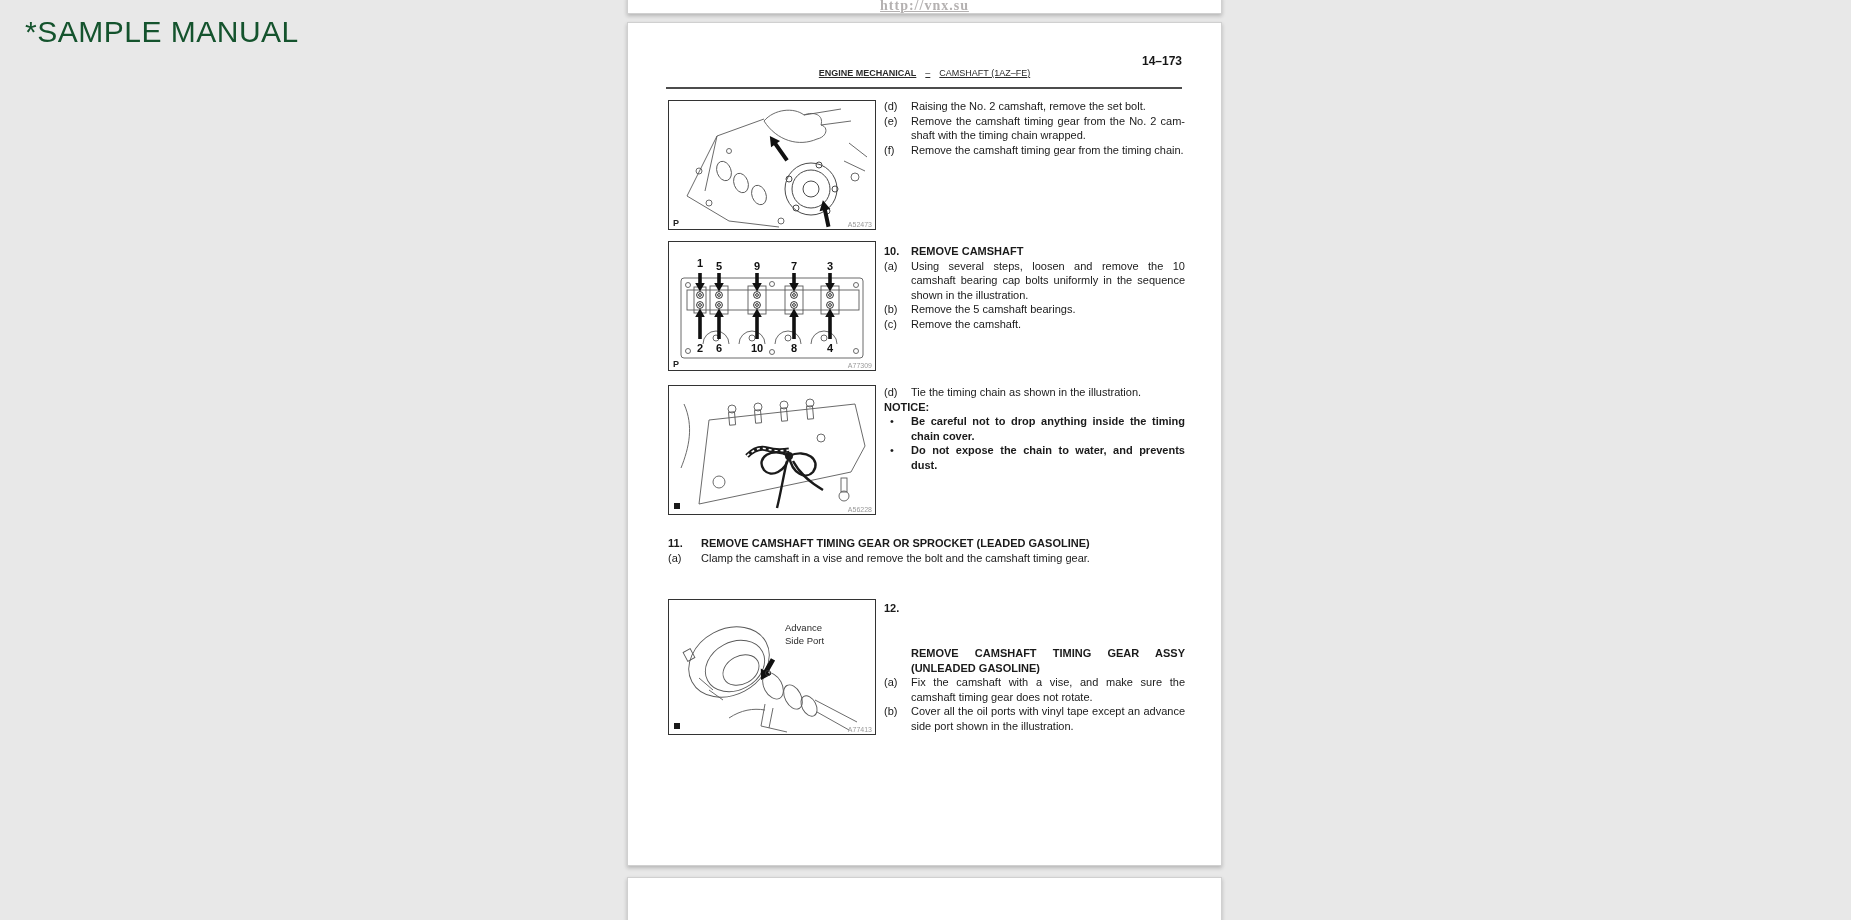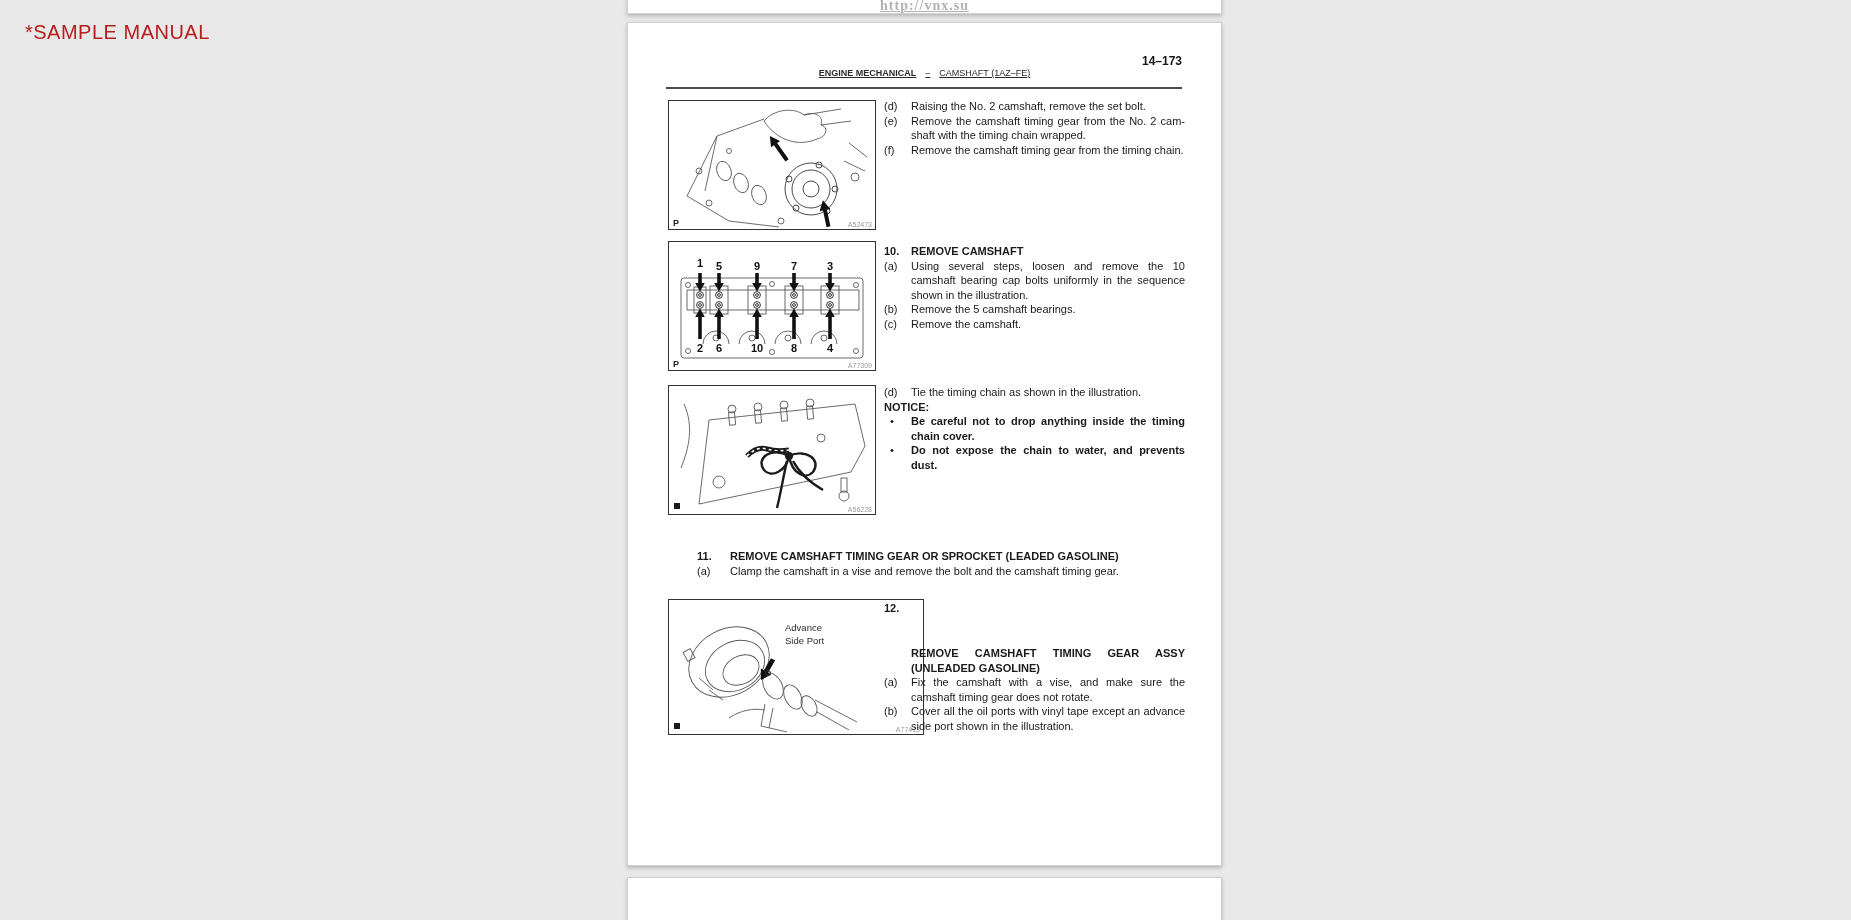--- a/index.html
+++ b/index.html
@@ -1,19 +1,19 @@
 <!DOCTYPE html>
 <html><head>
 <meta charset="utf-8">
 <style>
   html,body{margin:0;padding:0;}
   body{background:#e8e8e8;font-family:"Liberation Sans",sans-serif;}
   .stage{position:relative;width:1851px;height:920px;background:#e8e8e8;overflow:hidden;}
 
-  .sample{position:absolute;left:25px;top:17px;font-size:20px;line-height:30px;color:#b91c1c;letter-spacing:.5px;white-space:nowrap;}
+  .sample{position:absolute;left:25px;top:17px;font-size:30px;line-height:30px;color:#14532d;letter-spacing:.5px;white-space:nowrap;}
 
   .sheet{position:absolute;left:627px;width:595px;background:#fff;border:1px solid #d0d0d0;box-sizing:border-box;box-shadow:0 2px 4px rgba(0,0,0,.22);}
   .sheet.frag{top:-4px;height:18px;}
   .sheet.main{top:22px;height:844px;}
   .sheet.next{top:877px;height:60px;}
 
   .watermark{position:absolute;left:0;right:0;top:1px;text-align:center;
     font-family:"Liberation Serif",serif;font-size:14px;font-weight:bold;
     color:#b4b1b1;text-decoration:underline;letter-spacing:1px;}
 
@@ -21,32 +21,32 @@
   .header{position:absolute;left:0;right:0;top:45px;text-align:center;font-size:9px;color:#2a2a2a;white-space:nowrap;}
   .header .u{text-decoration:underline;}
   .header .b{font-weight:bold;}
   .header .sep{margin:0 9px;}
   .rule{position:absolute;left:38px;right:39px;top:64px;height:2px;background:#4c4c4c;}
 
   .fig{position:absolute;left:40px;width:206px;border:1px solid #333;background:#fff;box-sizing:content-box;}
   #fig1{top:77px;height:128px;}
   #fig2{top:218px;height:128px;}
   #fig3{top:362px;height:128px;}
-  #fig4{top:576px;height:134px;padding-left:48px;}
+  #fig4{top:576px;height:134px;}
   .fig svg{position:absolute;left:0;top:0;}
   .figcode{position:absolute;right:3px;bottom:1px;font-size:7px;color:#9a9a9a;}
   .figP{position:absolute;left:4px;bottom:1px;font-size:9px;font-weight:bold;color:#222;}
   .figsq{position:absolute;left:5px;bottom:5px;width:6px;height:6px;background:#1a1a1a;}
 
   .block{position:absolute;font-size:11px;line-height:14.6px;color:#1a1a1a;}
   .col{left:256px;width:301px;}
   #blockDEF{top:76px;}
   #block10{top:221px;}
   #blockTIE{top:362px;}
-  #block11{top:526px;left:40px;width:517px;margin-left:29px;}
+  #block11{top:513px;left:40px;width:517px;}
   #block12{top:578px;}
   .row{display:flex;align-items:flex-start;}
   .row .m{flex:0 0 27px;}
   #block11 .row .m{flex:0 0 33px;}
   .row .t{flex:1;text-align:justify;}
   .row.head{font-weight:bold;}
   .row.bullet .m{padding-left:6px;box-sizing:border-box;}
   .row.bullet .t{font-weight:bold;}
   .notice-label{font-weight:bold;}
   .spread{display:block;text-align:justify;text-align-last:justify;margin-top:45px;}

